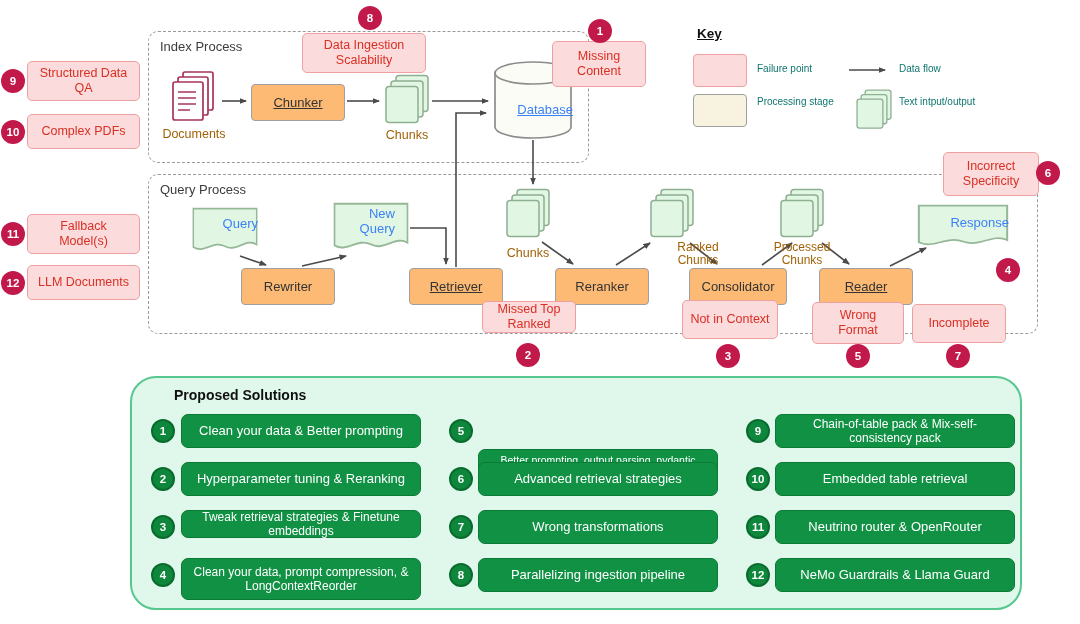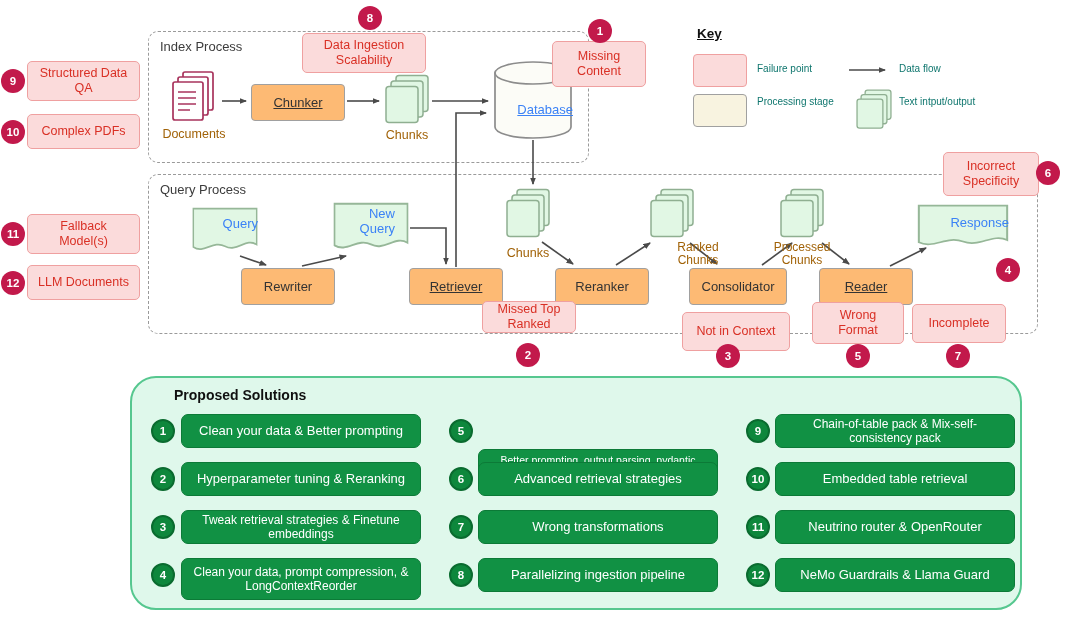--- a/index.html
+++ b/index.html
@@ -228,21 +228,21 @@
   <svg class="doc-shape" style="left:917px;top:204px" width="92" height="46" viewBox="0 0 100 60" preserveAspectRatio="none">
     <path d="M2,2 H98 V47 C82,38 68,57 50,49 C32,41 18,59 2,50 Z" fill="#E1F7E4" stroke="#96B798" stroke-width="2.2"></path>
   </svg>
   <div class="doc-label" style="left:917px;top:216px;width:92px">Response</div>
 
   <div class="fail-box" style="left:482px;top:301px;width:94px;height:32px">
     <span>Missed Top Ranked</span>
   </div>
   <div class="badge fail-badge" style="left:516px;top:343px">2</div>
 
-  <div class="fail-box" style="left:682px;top:312px;width:108px;height:39px">
+  <div class="fail-box" style="left:682px;top:300px;width:96px;height:39px">
     <span>Not in Context</span>
   </div>
   <div class="badge fail-badge" style="left:716px;top:344px">3</div>
 
   <div class="badge fail-badge" style="left:996px;top:258px">4</div>
 
   <div class="fail-box" style="left:812px;top:302px;width:92px;height:42px">
     <span>Wrong Format</span>
   </div>
   <div class="badge fail-badge" style="left:846px;top:344px">5</div>
@@ -254,21 +254,21 @@
 
   <div class="badge sol-badge" style="left:151px;top:419px">1</div>
   <div class="sol-pill" style="left:181px;top:414px;width:240px;height:34px">
     <span>Clean your data &amp; Better prompting</span>
   </div>
   <div class="badge sol-badge" style="left:151px;top:467px">2</div>
   <div class="sol-pill" style="left:181px;top:462px;width:240px;height:34px">
     <span>Hyperparameter tuning &amp; Reranking</span>
   </div>
   <div class="badge sol-badge" style="left:151px;top:515px">3</div>
-  <div class="sol-pill small" style="left:181px;top:510px;width:240px;height:34px">
+  <div class="sol-pill small" style="left:181px;top:510px;width:240px;height:28px">
     <span>Tweak retrieval strategies &amp; Finetune embeddings</span>
   </div>
   <div class="badge sol-badge" style="left:151px;top:563px">4</div>
   <div class="sol-pill small" style="left:181px;top:558px;width:240px;height:42px">
     <span>Clean your data, prompt compression, &amp; LongContextReorder</span>
   </div>
 
   <div class="badge sol-badge" style="left:449px;top:419px">5</div>
   <div class="sol-pill xsmall" style="left:478px;top:414px;width:240px;height:34px">
     <span>Better prompting, output parsing, pydantic programs, &amp; OpenAI JSON mode</span>

